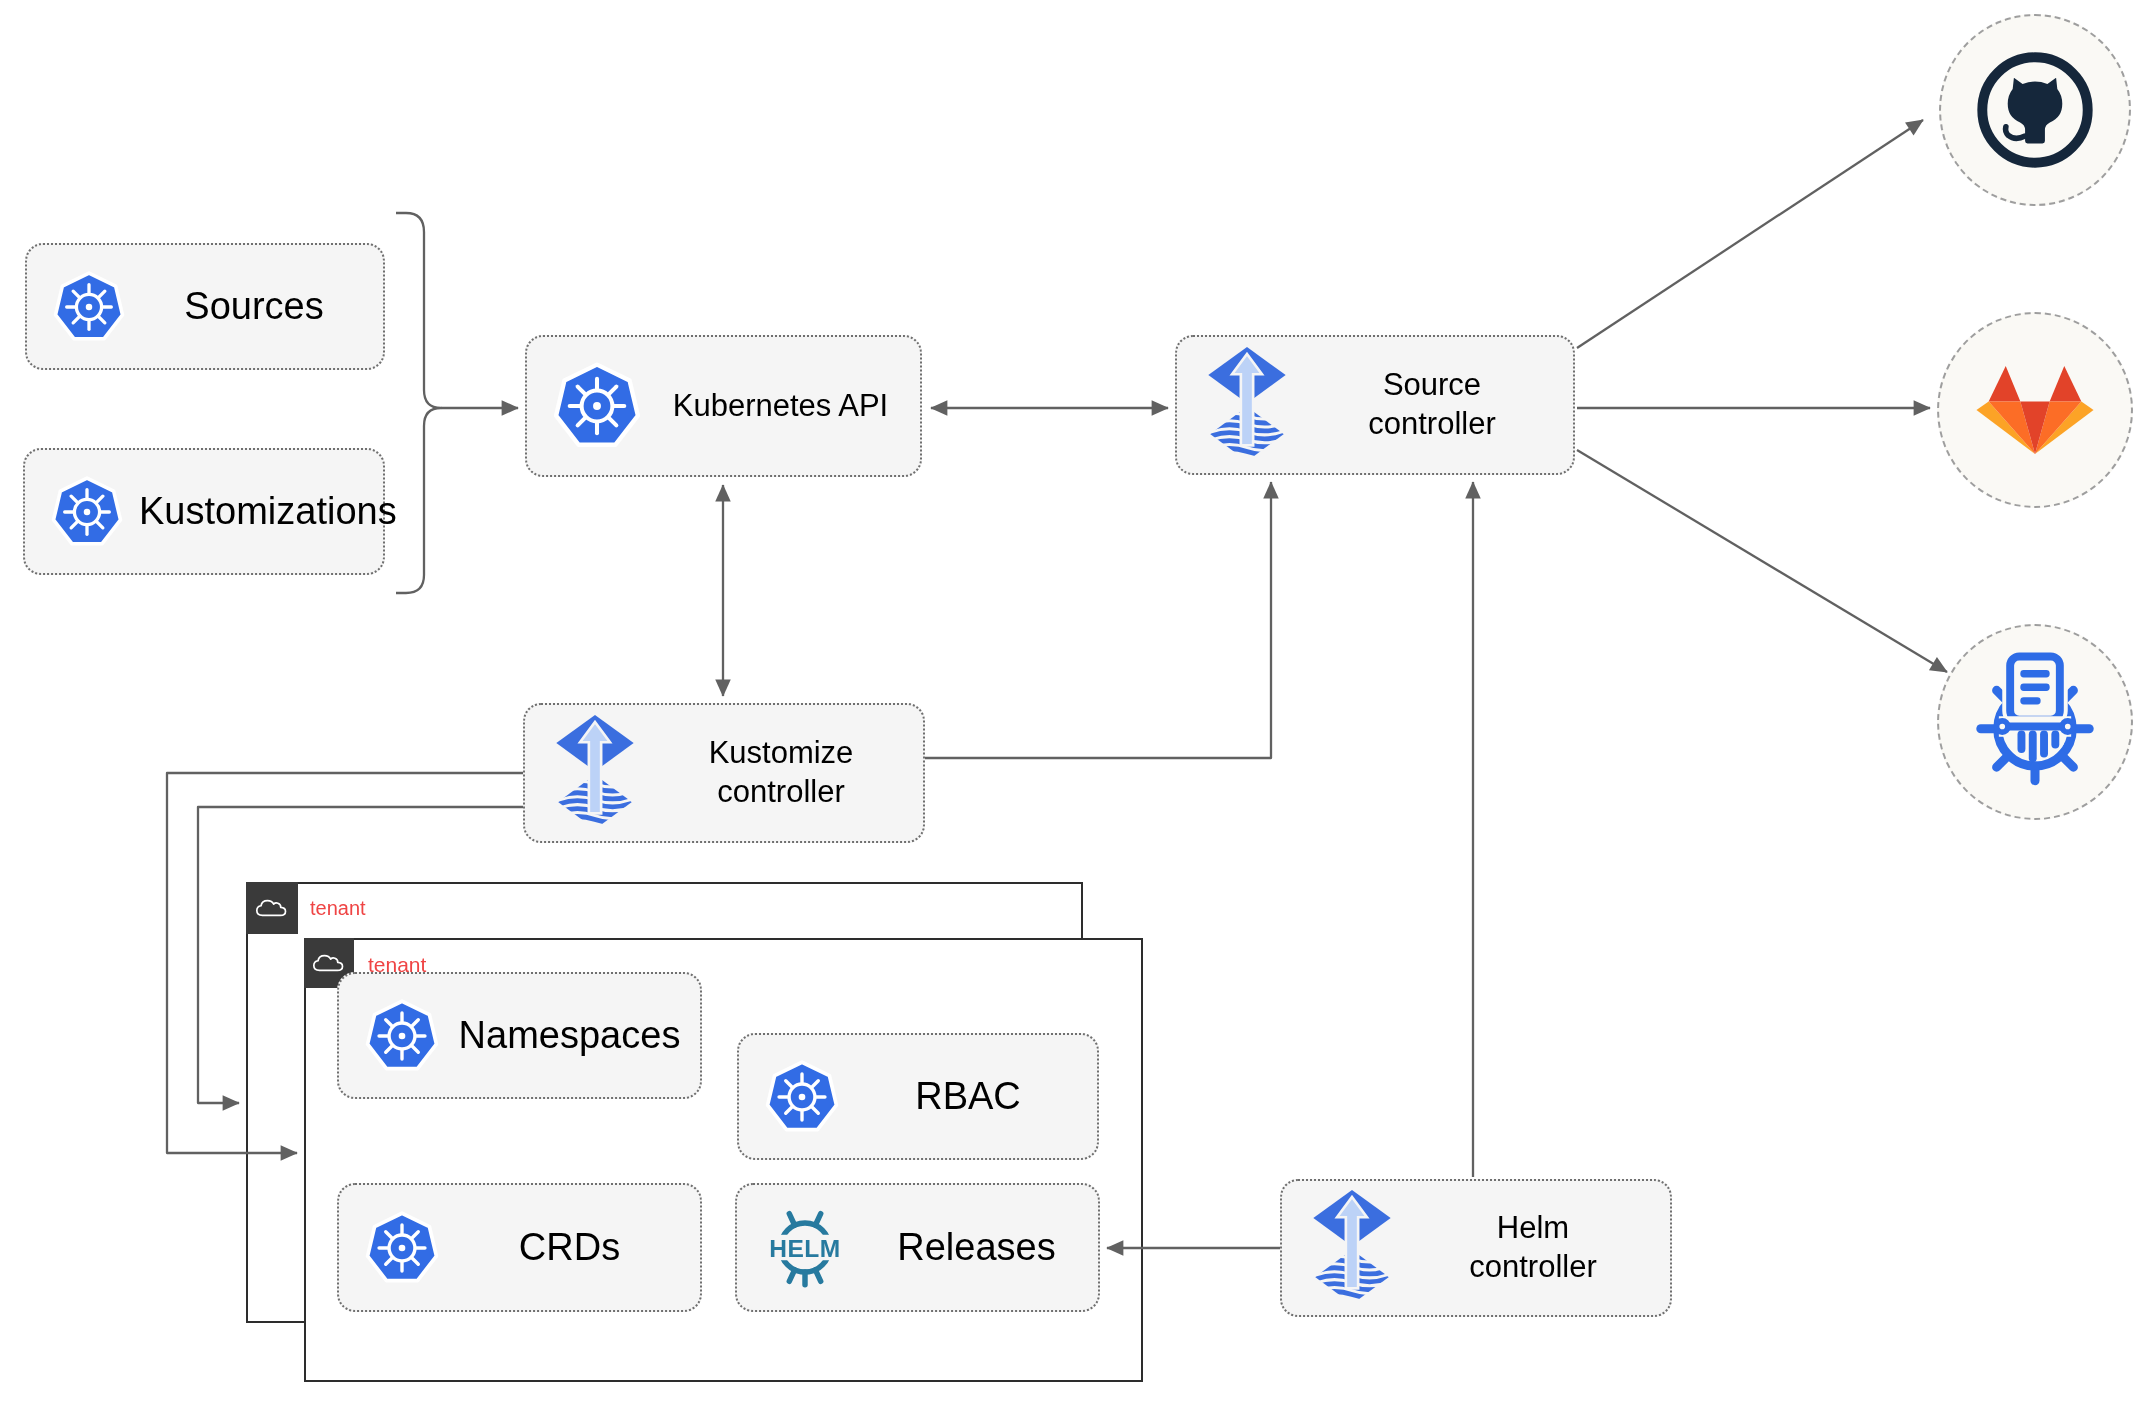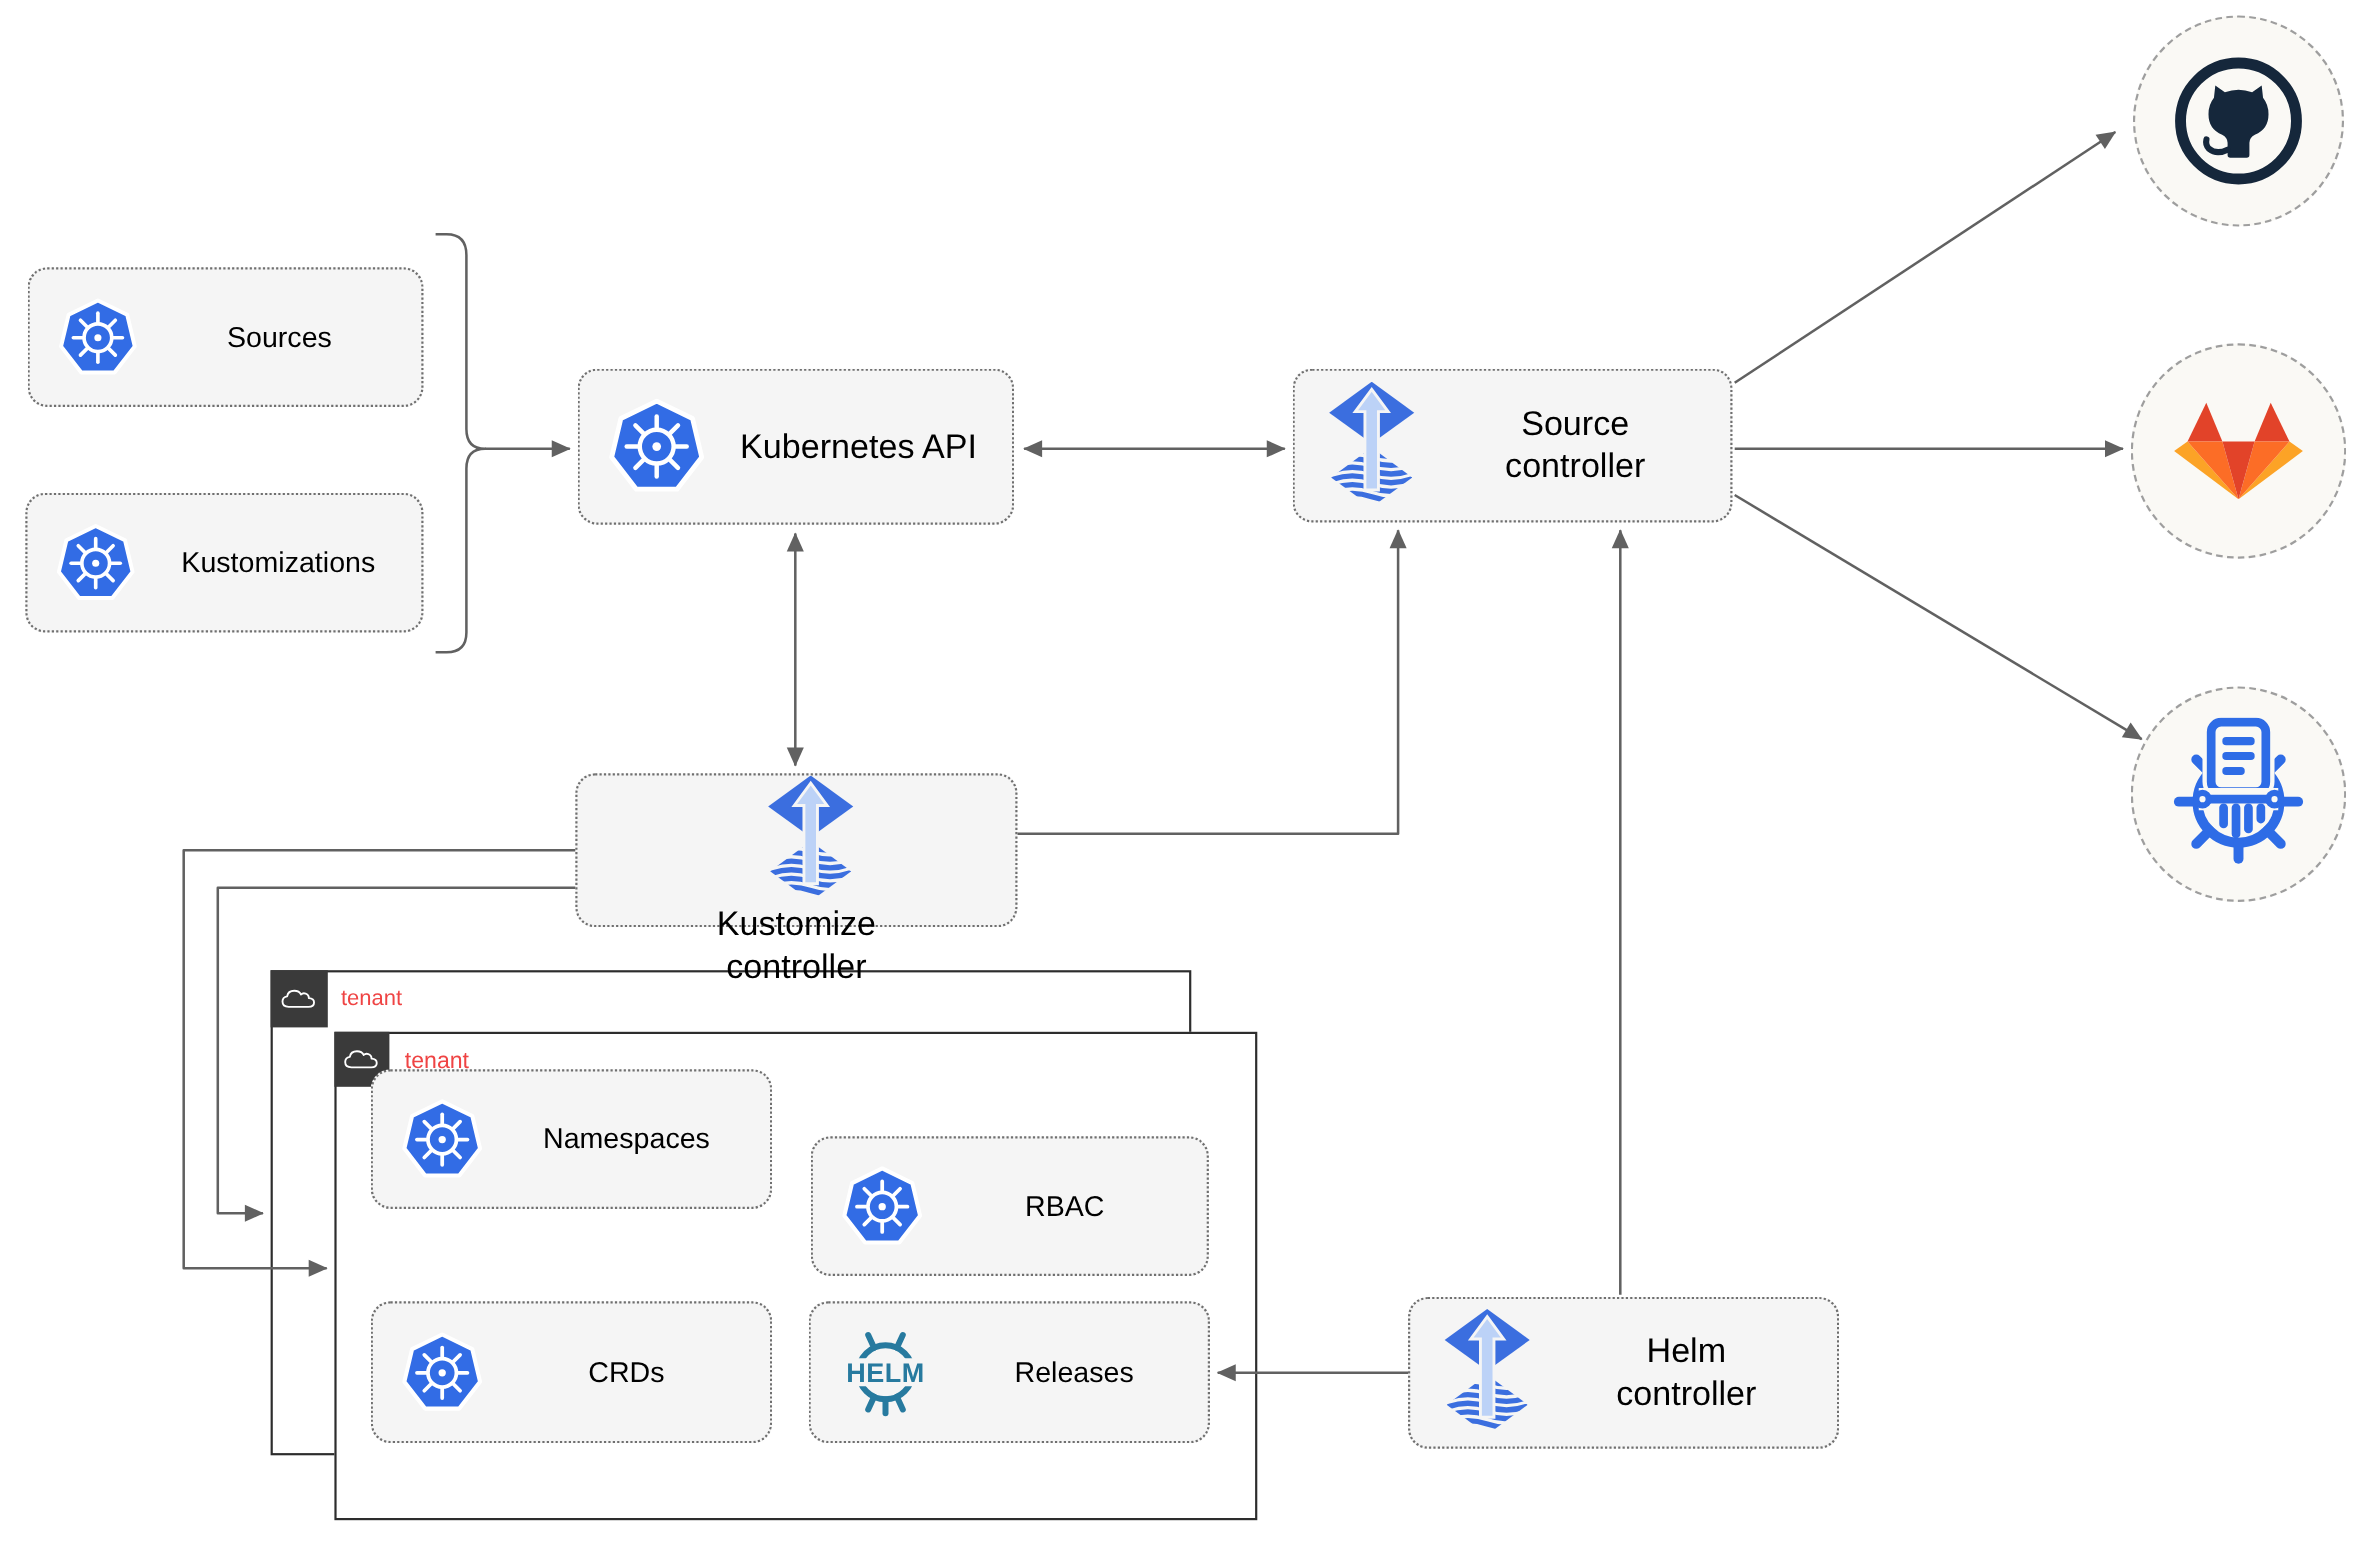--- a/index.html
+++ b/index.html
@@ -10,21 +10,21 @@
   
   .node{
     position:absolute;box-sizing:border-box;z-index:2;
     background:var(--node_bg,#f5f5f5);
     border:2px dotted var(--node_border,#6f6f6f);
     border-radius:18px;
     display:flex;align-items:center;
   }
   .node .icon{flex:0 0 auto;display:flex;align-items:center;margin-left:26px;}
   .node .label{
-    flex:1;text-align:center;font-size:26px;line-height:1.25;
+    flex:1;text-align:center;font-size:38px;line-height:1.25;
     padding:0 16px;color:#000;
   }
   .node .label .ln{display:block;}
   .node.big-label .label{font-size:31px;}
   
   .tenant{
     position:absolute;box-sizing:border-box;z-index:1;
     background:#ffffff;border:2px solid var(--tenant_border,#2d2d2d);
   }
   .tenant-tab{
@@ -206,21 +206,21 @@
       <svg width="88" height="116">
           <use href="#sym-flux"></use>
         </svg>
       </span>
     <span class="label">
         <span class="ln">Source</span>
         <span class="ln">controller</span>
       </span>
   </div>
 
-  <div class="node big-label" style="left:523px;top:703px;width:402px;height:140px;flex-direction:column;">
+  <div class="node big-label" style="left:523px;top:703px;width:402px;height:140px;">
     <span class="icon">
       <svg width="88" height="116">
           <use href="#sym-flux"></use>
         </svg>
       </span>
     <span class="label">
         <span class="ln">Kustomize</span>
         <span class="ln">controller</span>
       </span>
   </div>

